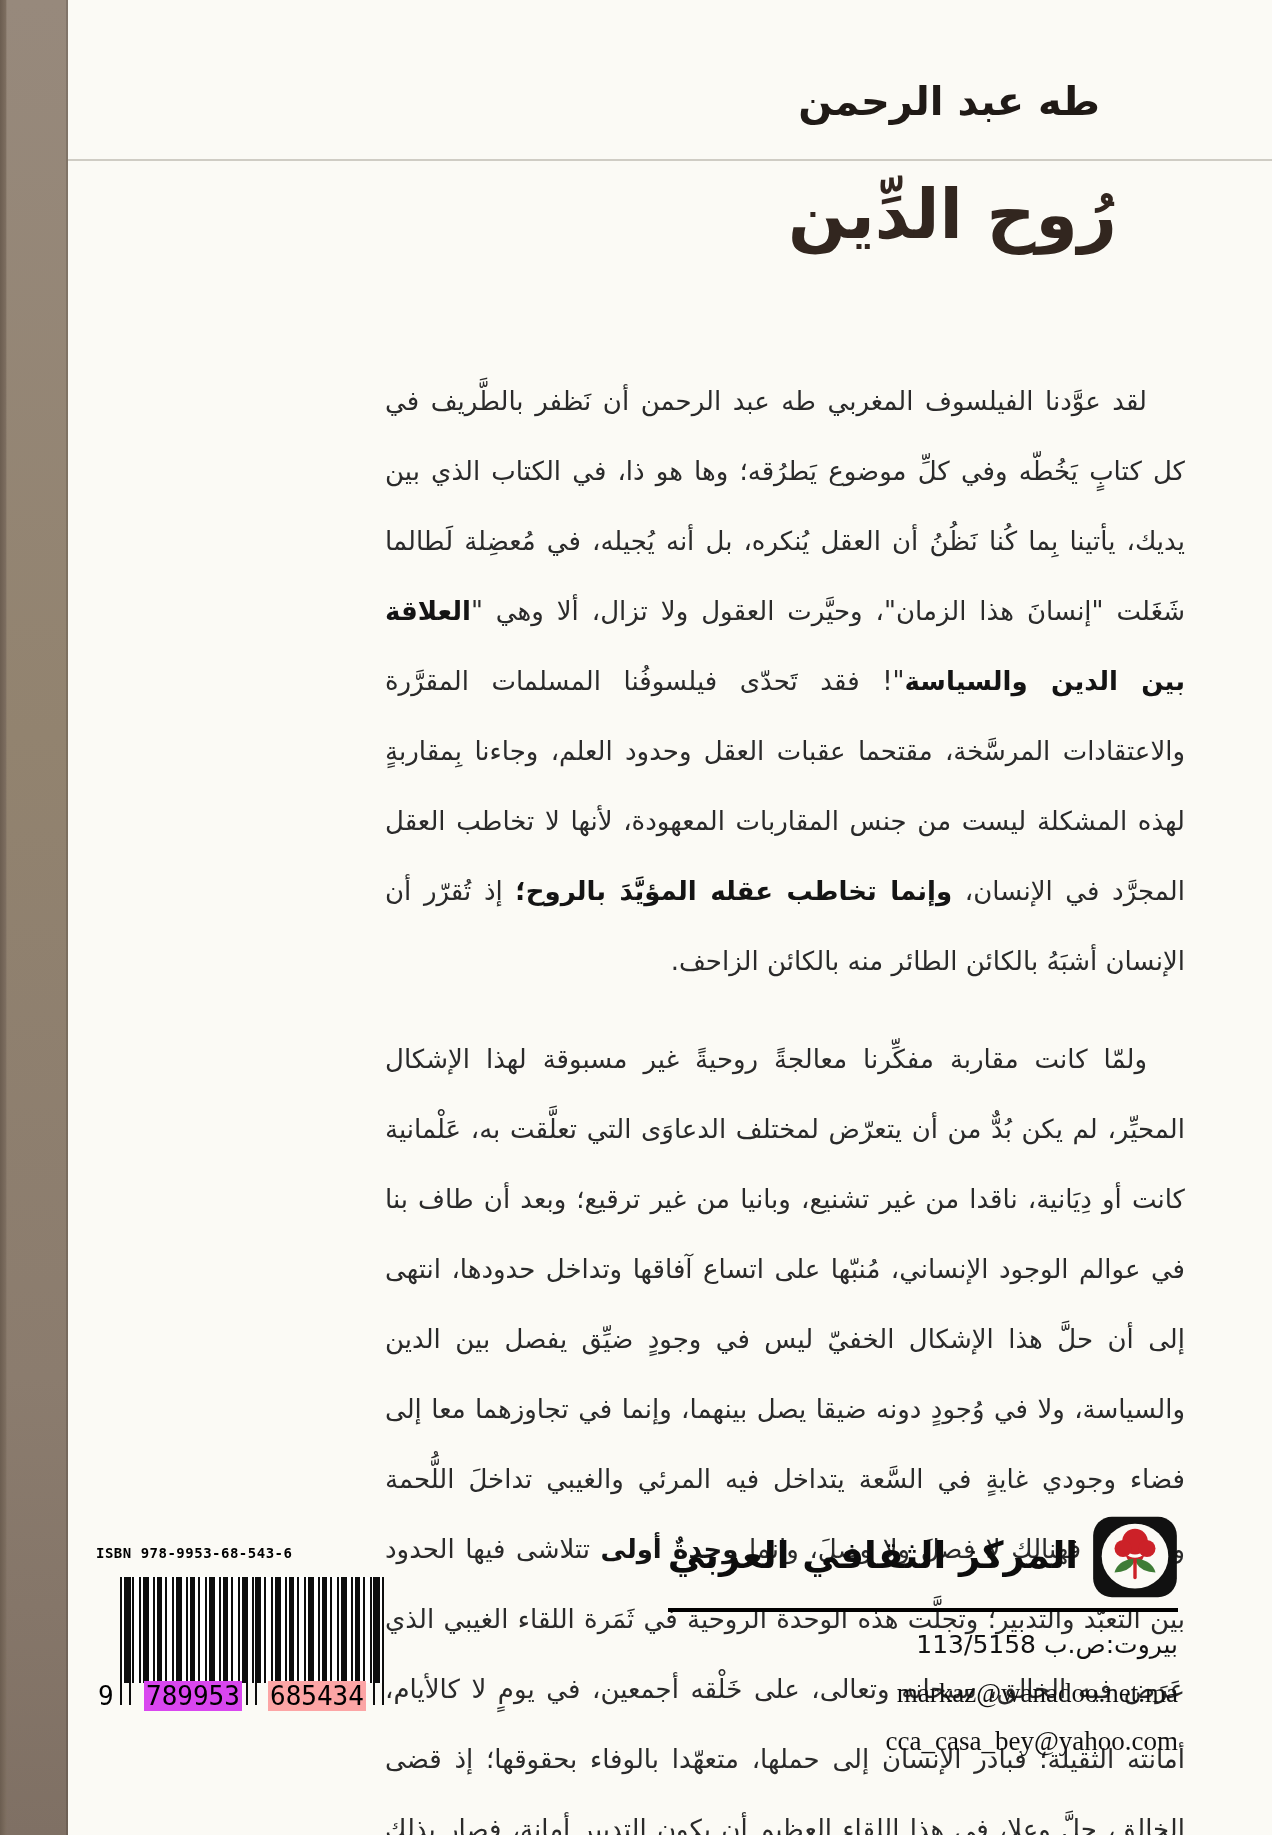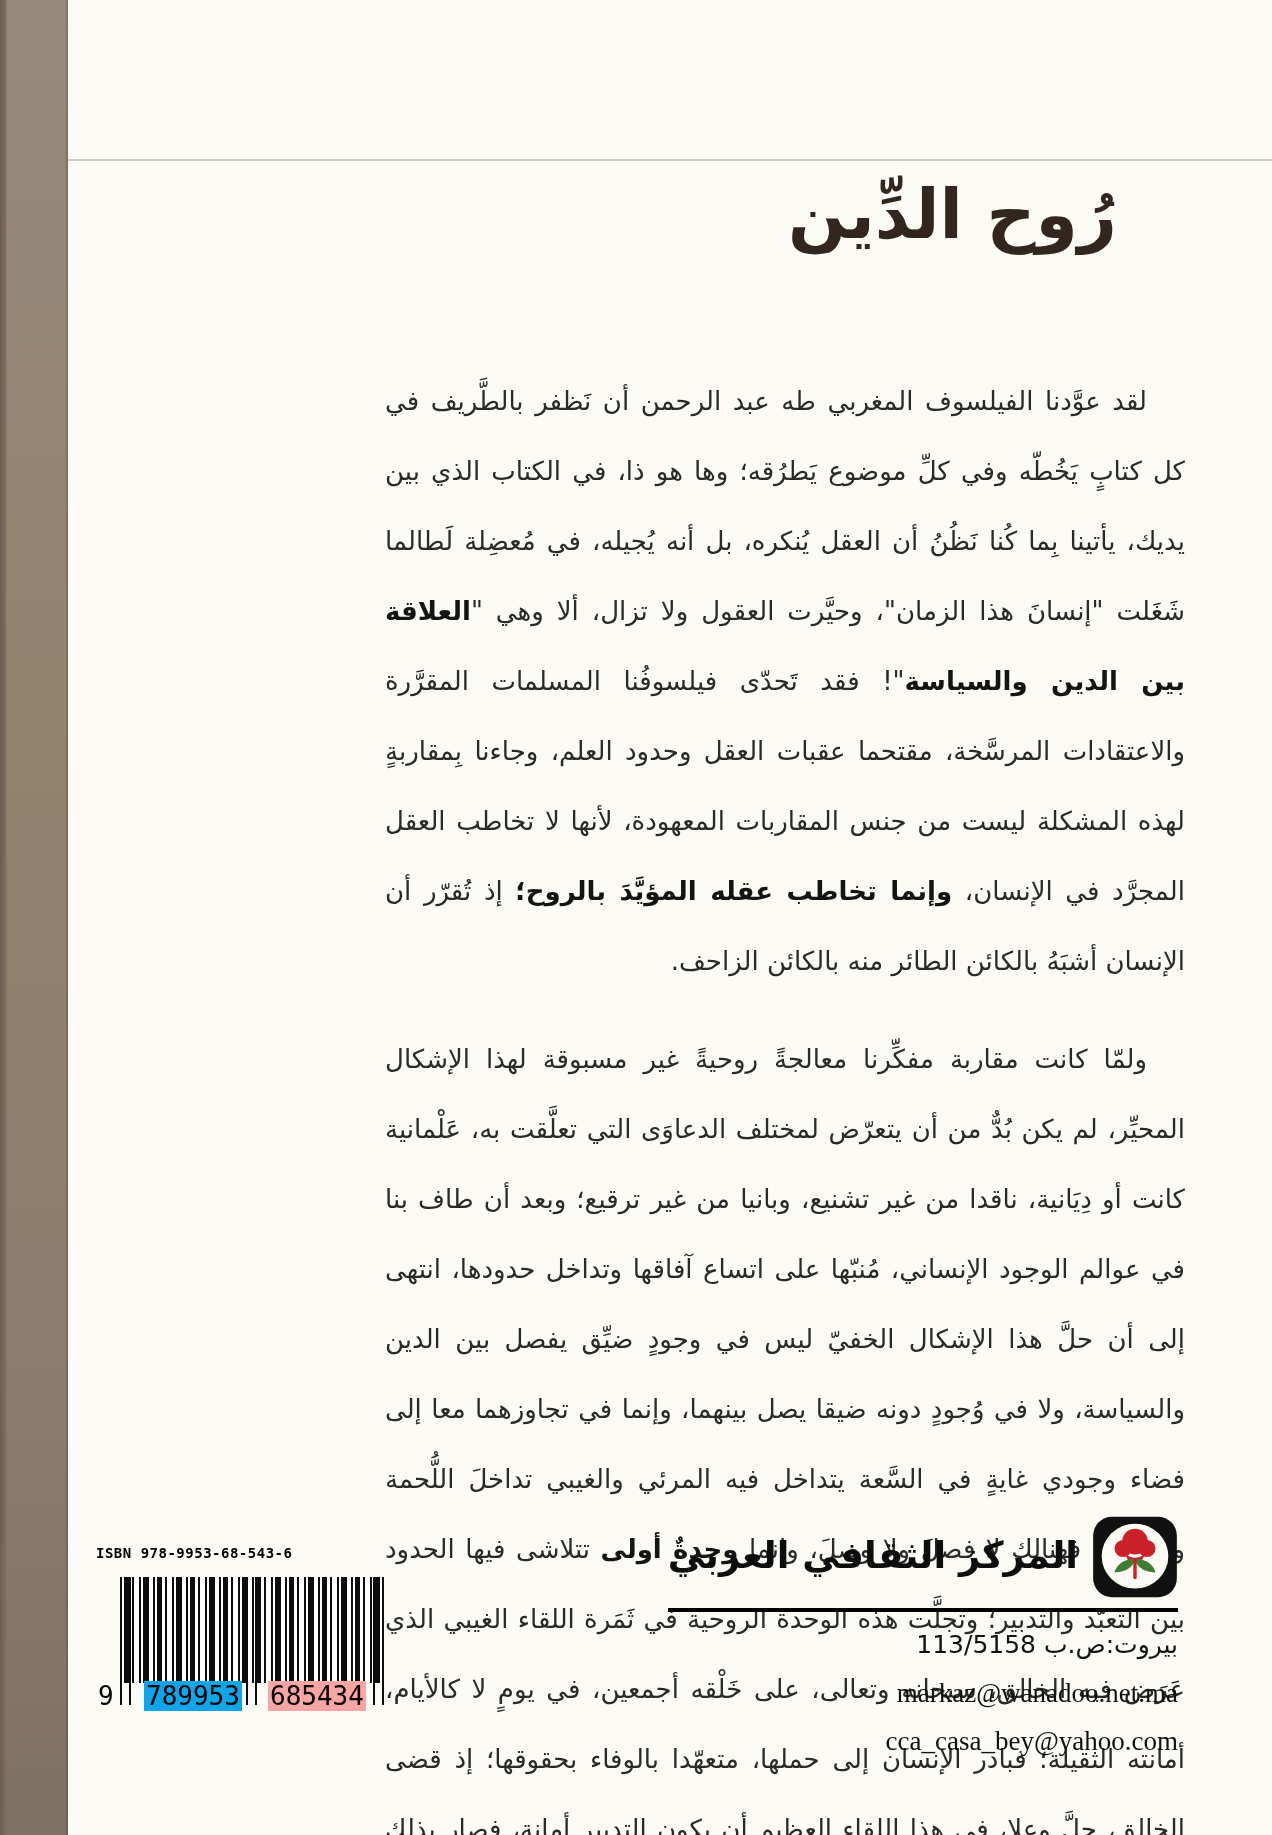--- a/index.html
+++ b/index.html
@@ -61,41 +61,42 @@
       #0d0d0d 23px 29px,#fff 29px 33px);
   }
   .guard{position:absolute;top:0;height:128px;width:7px;
     border-left:2px solid #0d0d0d;border-right:2px solid #0d0d0d;}
   .g-left{left:0;}
   .g-mid{left:126px;}
   .g-right{left:253px;}
   .bc-digits{position:absolute;top:102px;left:0;right:0;height:34px;
     font-family:"DejaVu Sans Mono",monospace;font-size:26px;color:#000;}
   .bc-digits .d0{position:absolute;left:-22px;top:2px;}
-  .bc-digits .d1{position:absolute;left:24px;top:2px;background:#0ea5e9;padding:0 2px;}
+  .bc-digits .d1{position:absolute;left:24px;top:2px;background:#d946ef;padding:0 2px;}
   .bc-digits .d2{position:absolute;left:148px;top:2px;background:#fca5a5;padding:0 2px;}
   
   .publisher{position:absolute;right:94px;top:1516px;width:470px;direction:rtl;text-align:right;}
   .pub-row{display:inline-flex;align-items:center;gap:14px;
     border-bottom:4px solid #000;padding-bottom:10px;}
   .pub-logo{width:86px;height:82px;flex:0 0 auto;}
   .pub-name{font-size:37px;font-weight:bold;color:#0d0d0d;white-space:nowrap;padding-bottom:4px;}
   .pub-addr{margin-top:14px;font-size:25px;color:#111;line-height:37px;direction:rtl;}
   .pub-email{font-family:"Liberation Serif",serif;font-size:27px;color:#111;
     direction:ltr;text-align:right;line-height:36px;margin-top:12px;}
 </style>
 </head>
 <body>
 
 <div class="cover">
 
   <div class="spine">
     <div class="spine-edge"></div>
   </div>
 
+  <div class="author">طه عبد الرحمن</div>
   <div class="header-rule"></div>
   <div class="title">رُوح الدِّين</div>
 
   <div class="body-text">
       <p><span class="seg">لقد عوَّدنا الفيلسوف المغربي طه عبد الرحمن أن نَظفر بالطَّريف في كل كتابٍ يَخُطّه وفي كلِّ موضوع يَطرُقه؛ وها هو ذا، في الكتاب الذي بين يديك، يأتينا بِما كُنا نَظُنُ أن العقل يُنكره، بل أنه يُجيله، في مُعضِلة لَطالما شَغَلت "إنسانَ هذا الزمان"، وحيَّرت العقول ولا تزال، ألا وهي "</span><span class="seg-b">العلاقة بين الدين والسياسة</span><span class="seg">"! فقد تَحدّى فيلسوفُنا المسلمات المقرَّرة والاعتقادات المرسَّخة، مقتحما عقبات العقل وحدود العلم، وجاءنا بِمقاربةٍ لهذه المشكلة ليست من جنس المقاربات المعهودة، لأنها لا تخاطب العقل المجرَّد في الإنسان، </span><span class="seg-b">وإنما تخاطب عقله المؤيَّدَ بالروح؛</span><span class="seg"> إذ تُقرّر أن الإنسان أشبَهُ بالكائن الطائر منه بالكائن الزاحف.</span></p>
       <p><span class="seg">ولمّا كانت مقاربة مفكِّرنا معالجةً روحيةً غير مسبوقة لهذا الإشكال المحيِّر، لم يكن بُدٌّ من أن يتعرّض لمختلف الدعاوَى التي تعلَّقت به، عَلْمانية كانت أو دِيَانية، ناقدا من غير تشنيع، وبانيا من غير ترقيع؛ وبعد أن طاف بنا في عوالم الوجود الإنساني، مُنبّها على اتساع آفاقها وتداخل حدودها، انتهى إلى أن حلَّ هذا الإشكال الخفيّ ليس في وجودٍ ضيِّق يفصل بين الدين والسياسة، ولا في وُجودٍ دونه ضيقا يصل بينهما، وإنما في تجاوزهما معا إلى فضاء وجودي غايةٍ في السَّعة يتداخل فيه المرئي والغيبي تداخلَ اللُّحمة والسَّدَى؛ فهنالك لا فصلَ ولا وصلَ، وإنما </span><span class="seg-b">وحدةٌ أولى</span><span class="seg"> تتلاشى فيها الحدود بين التعبّد والتدبير؛ وتجلَّت هذه الوحدة الروحية في ثَمَرة اللقاء الغيبي الذي عَرَض فيه الخالق، سبحانه وتعالى، على خَلْقه أجمعين، في يومٍ لا كالأيام، أمانته الثقيلة؛ فبادر الإنسان إلى حملها، متعهّدا بالوفاء بحقوقها؛ إذ قضى الخالق، جلَّ وعلا، في هذا اللقاء العظيم أن يكون التدبير أمانة، فصار بذلك عبادة، وأن تكون العبادة، هي الأخرى، أمانة، فصارت بذلك تدبيرا؛ لكن ما لبث الإنسان أن نسي عهده للخالق، سبحانه، ونسي حقيقة "الأمانة"، ففَصَل ما كان موصولا، ووصَل ما لم يكن مفصولا.</span></p>
     </div>
 
   <div class="isbn-block">
     <div class="isbn-label">ISBN 978-9953-68-543-6</div>

